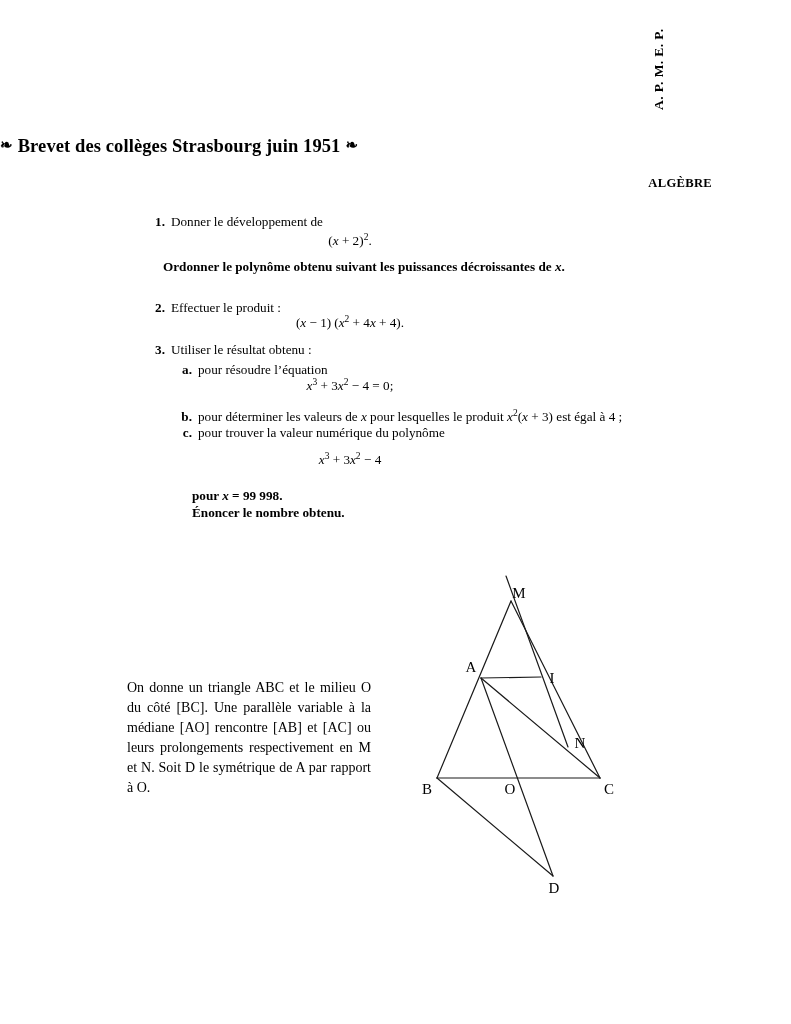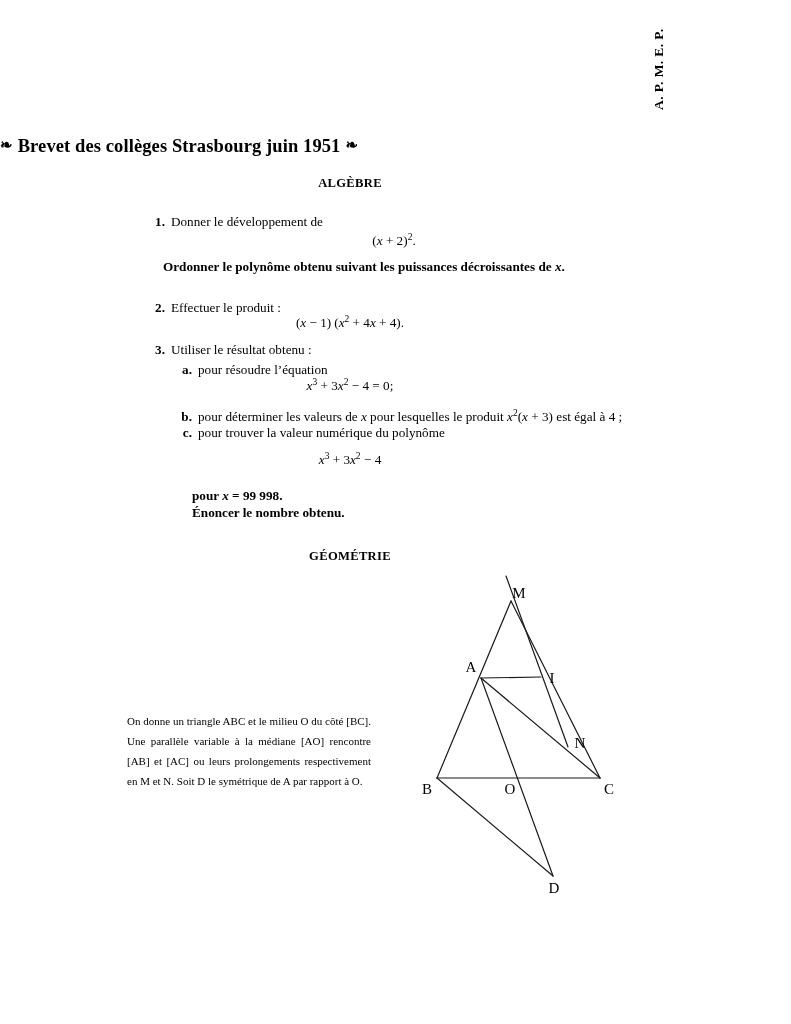--- a/index.html
+++ b/index.html
@@ -51,22 +51,22 @@
     font-size: 15px;
     vertical-align: 2px;
     display: inline-block;
   }
   .title .flourish.left { margin-right: 5px; }
   .title .flourish.right { margin-left: 5px; }
 
   .section-head {
     position: absolute;
     width: 700px;
-    left: 0;
-    text-align: center;
+    left: 12px;
+    text-align: right;
     font-weight: bold;
     font-size: 12.6px;
     letter-spacing: 0.3px;
   }
   #algebre-head { top: 176px; }
   #geometrie-head { top: 549px; }
 
   
   .txt {
     position: absolute;
@@ -100,23 +100,23 @@
     font-size: 13.2px;
     white-space: nowrap;
   }
   i.mv { font-style: italic; }
   sup { font-size: 0.72em; vertical-align: 0.5em; }
 
   
   .geo-text {
     position: absolute;
     left: 127px;
-    top: 711px;
+    top: 678px;
     width: 244px;
-    font-size: 11px;
+    font-size: 14px;
     line-height: 20px;
     text-align: justify;
   }
 
   
   .figure {
     position: absolute;
     left: 400px;
     top: 565px;
     width: 250px;
@@ -138,21 +138,21 @@
 
   <div class="title">
     <span class="flourish left">❧</span><span>Brevet des collèges Strasbourg juin 1951</span><span class="flourish right">❧</span>
   </div>
 
   <div class="section-head" id="algebre-head">ALGÈBRE</div>
 
   <div class="item" style="left:145px; top:213px;">
     <span class="lbl">1.</span><span>Donner le développement de</span>
   </div>
-  <div class="formula" style="top:232px;margin-left:44px;">
+  <div class="formula" style="top:232px;">
     (<i class="mv">x</i> + 2)<sup>2</sup>.
   </div>
   <div class="txt" style="left:163px; top:258px;">
     Ordonner le polynôme obtenu suivant les puissances décroissantes de <i class="mv">x</i>.
   </div>
 
   <div class="item" style="left:145px; top:278px;margin-top:21px;">
     <span class="lbl">2.</span><span>Effectuer le produit :</span>
   </div>
   <div class="formula" style="top:314px;">
@@ -179,21 +179,20 @@
   </div>
   <div class="formula" style="top:451px;">
     <i class="mv">x</i><sup>3</sup> + 3<i class="mv">x</i><sup>2</sup> − 4
   </div>
 
   <div class="txt" style="left:192px; top:487px;">
     pour <i class="mv">x</i> = 99 998.
   </div>
   <div class="txt" style="left:192px; top:504px;">Énoncer le nombre obtenu.</div>
 
-  <div class="section-head" id="geometrie-head">GÉOMÉTRIE</div>
 
   <div class="geo-text">On donne un triangle ABC et le milieu O du côté [BC]. Une parallèle variable à la médiane [AO] rencontre [AB] et [AC] ou leurs prolongements respectivement en M et N. Soit D le symétrique de A par rapport à O.</div>
 
   <div class="figure">
     <svg width="250" height="345" viewBox="0 0 250 345" xmlns="http://www.w3.org/2000/svg">
       <g fill="none" stroke="#1a1a1a" stroke-width="1.2" stroke-linecap="round">
 
         <line x1="106" y1="11" x2="168" y2="182"></line>
 
         <line x1="37" y1="213" x2="111" y2="36"></line>

